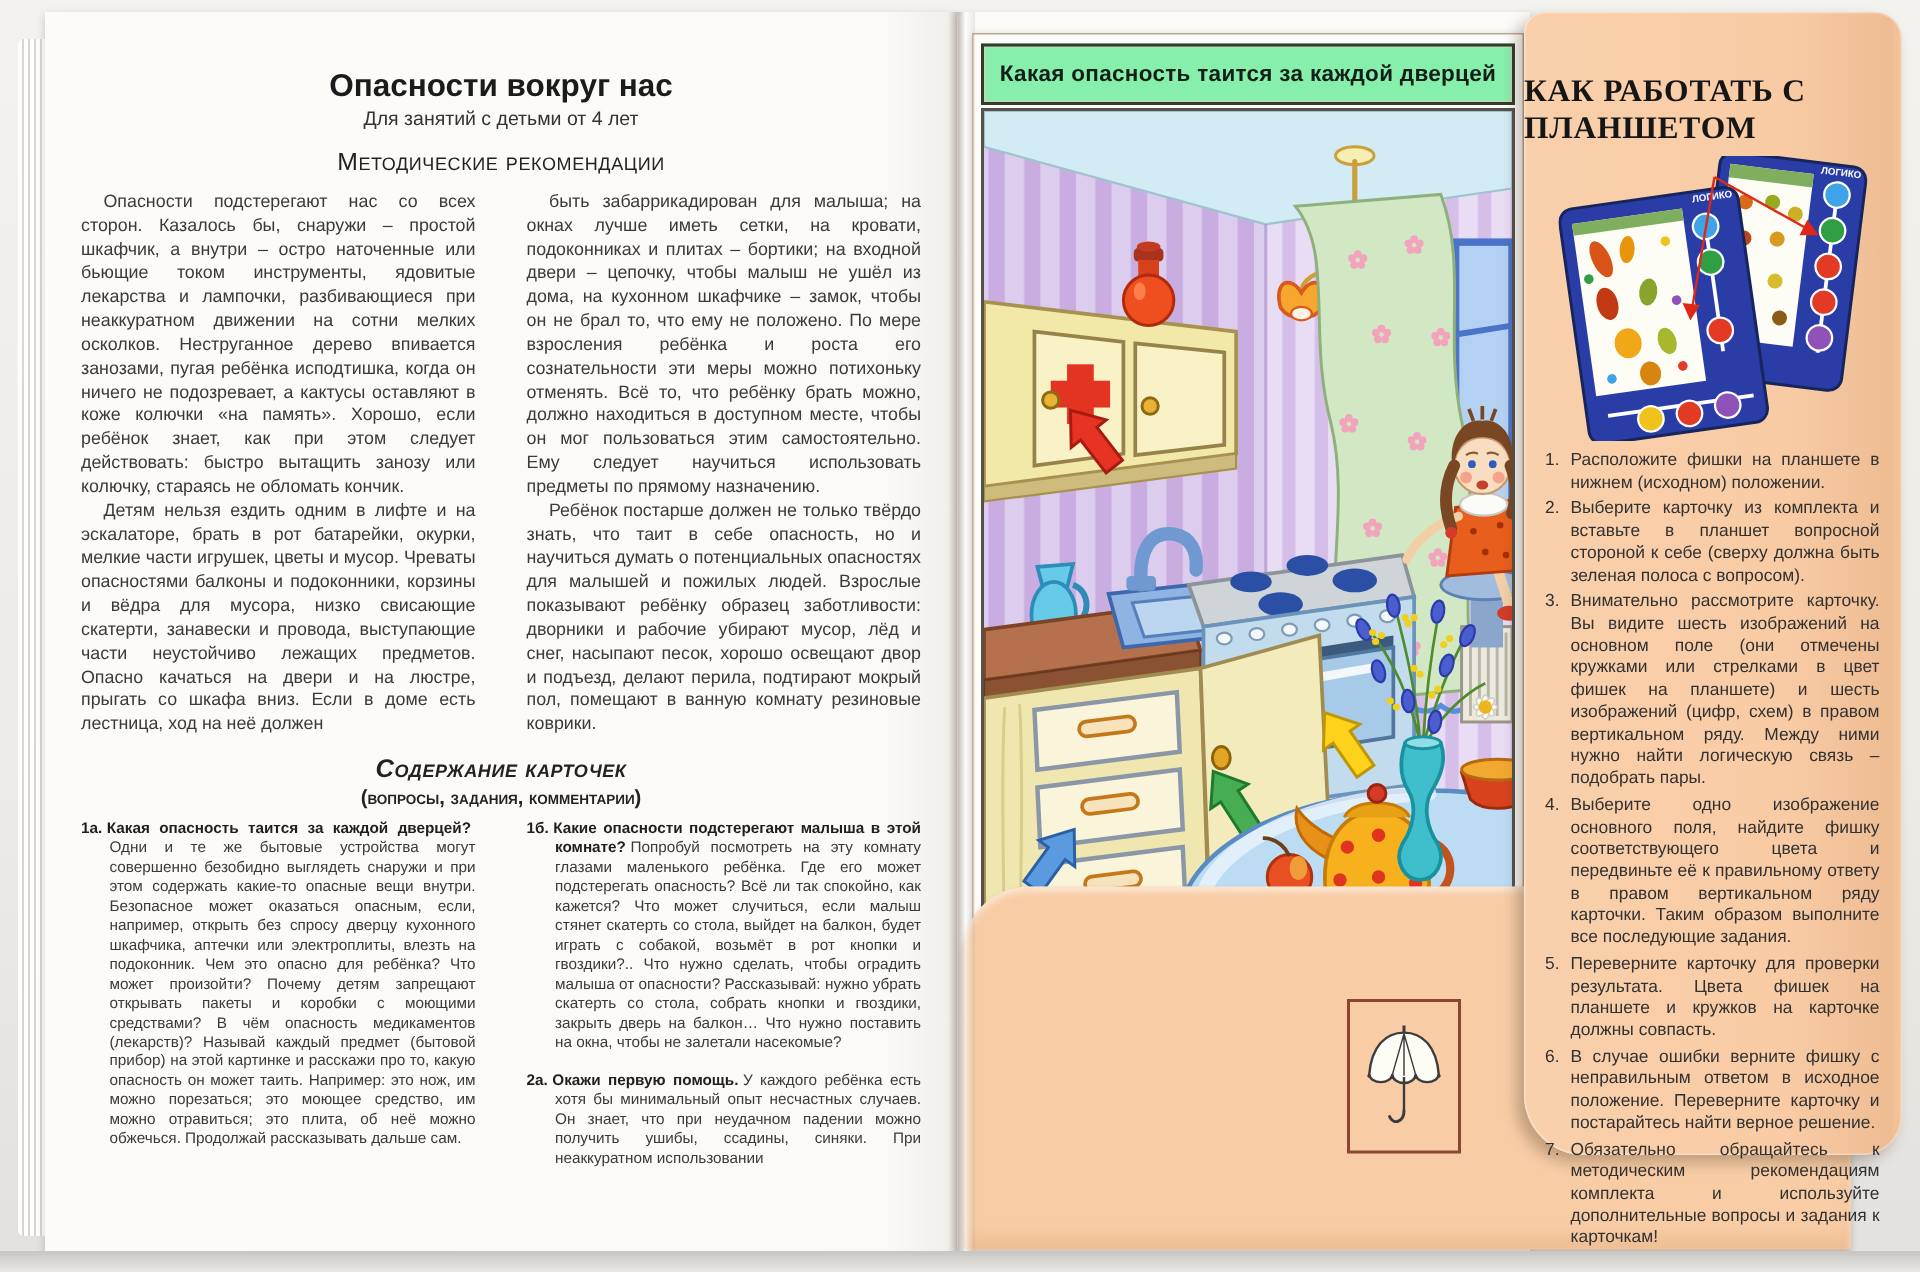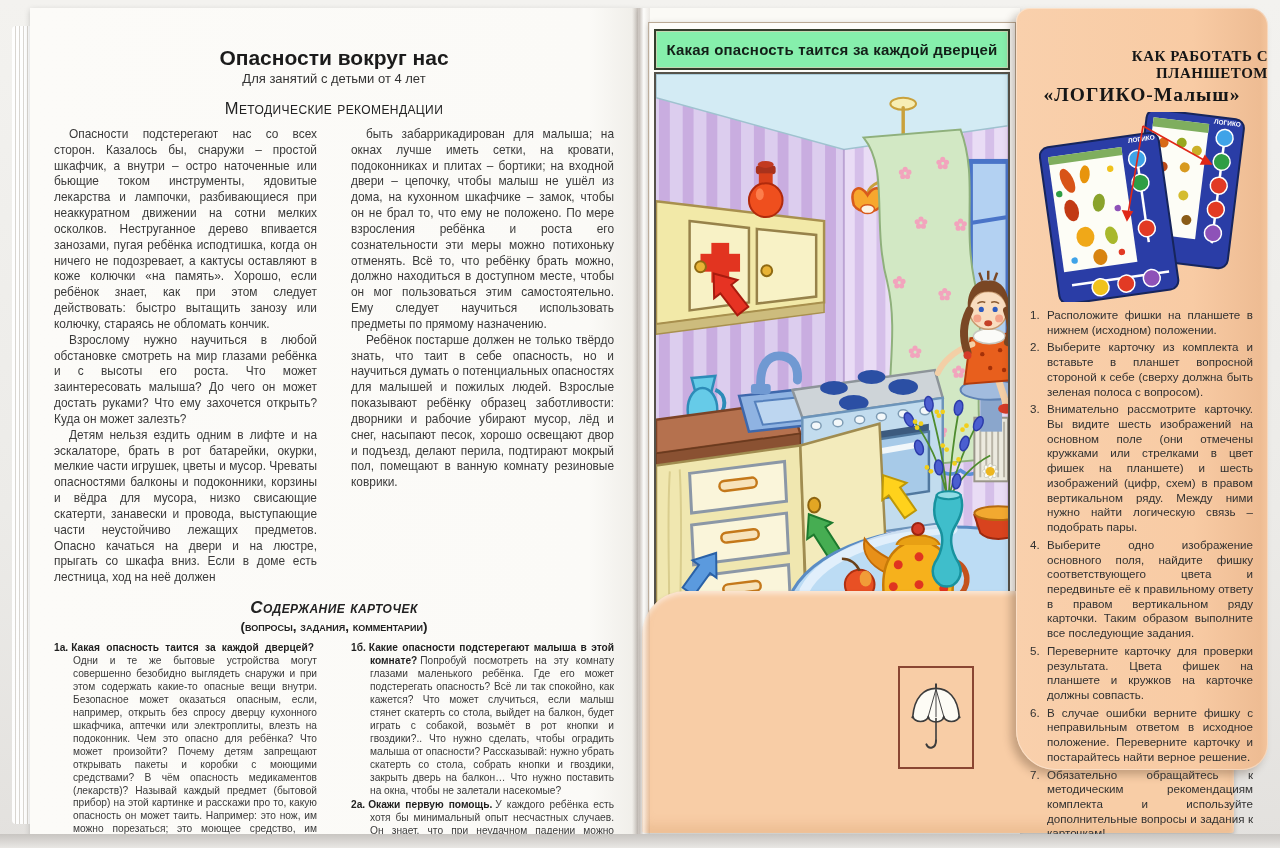--- a/index.html
+++ b/index.html
@@ -22,21 +22,21 @@
   .lp-heading{font-variant:small-caps;font-size:16.5px;font-weight:400;letter-spacing:.4px;
     text-align:center;margin:13px 0 9px;color:#222;}
   .cols{display:flex;gap:34px;}
   .col{flex:1;min-width:0;}
   .col p{margin:0;font-size:11.9px;line-height:1.33;text-align:justify;text-indent:15px;}
   .lp-contents{font-variant:small-caps;font-size:17px;font-weight:600;text-align:center;
     margin:12px 0 0;color:#222;letter-spacing:.4px;font-style:italic;}
   .lp-contents-sub{font-variant:small-caps;font-size:13.5px;font-weight:600;text-align:center;
     margin:1px 0 8px;color:#222;}
   .items .item{font-size:10.2px;line-height:1.27;text-align:justify;
-    padding-left:19px;text-indent:-19px;margin-bottom:2px;}
+    padding-left:19px;text-indent:-19px;margin-bottom:13px;}
   .inum,.iq{font-weight:bold;color:#1f1f1f;}
   .inum{margin-right:3px;} .iq{margin-right:3px;}
 
   
   .spine{position:absolute;left:632px;top:8px;width:18px;height:826px;
     background:linear-gradient(90deg,rgba(0,0,0,0) 0%,rgba(80,60,50,.30) 40%,
       rgba(255,255,255,.55) 65%,rgba(120,100,90,.12) 100%);}
 
   
   .right-base{position:absolute;left:638px;top:8px;width:382px;height:826px;
@@ -57,23 +57,23 @@
     box-shadow:inset 0 3px 5px rgba(255,255,255,.55), inset 0 -8px 12px rgba(190,120,60,.18),
       0 3px 5px rgba(0,0,0,.20);}
   .umbrella-box{position:absolute;left:898px;top:666px;width:72px;height:99px;
     border:2px solid #8a4632;display:flex;align-items:center;justify-content:center;}
 
   
   .sidebar{position:absolute;left:1016px;top:8px;width:252px;height:762px;
     background:linear-gradient(90deg,#f9d0ac 0%,#f8cba4 70%,#eebc93 97%,#f4c59d 100%);
     border-radius:14px 18px 26px 40px;
     box-shadow:-5px 5px 9px rgba(60,40,20,.28), inset 0 0 0 1px rgba(255,255,255,.35);}
-  .sb-title1{margin-top:40px;text-align:right;
+  .sb-title1{margin-top:40px;text-align:left;
     font-family:"Liberation Serif","DejaVu Serif",serif;font-weight:bold;
-    font-size:15px;letter-spacing:.5px;color:#161616;}
+    font-size:21px;letter-spacing:.5px;color:#161616;}
   .sb-title2{text-align:center;font-family:"Liberation Serif","DejaVu Serif",serif;
     font-weight:bold;font-size:19.5px;letter-spacing:1px;margin-top:2px;color:#161616;}
   .tablets-svg{display:block;margin:6px auto 4px;}
   .steps{padding:2px 15px 0 14px;}
   .step{display:flex;font-size:11.6px;line-height:1.27;color:#313131;margin-bottom:3px;}
   .snum{width:17px;flex:none;}
   .stx{flex:1;text-align:justify;}
 
   .bottom-shadow{position:absolute;left:0;top:834px;width:1280px;height:14px;
     background:linear-gradient(180deg,#c8c5c1,#e9e7e4);}
@@ -86,21 +86,20 @@
   <div class="edge-stack"></div>
 
   <div class="left-page">
     <h1 class="lp-title">Опасности вокруг нас</h1>
     <div class="lp-subtitle">Для занятий с детьми от 4 лет</div>
     <h2 class="lp-heading">Методические рекомендации</h2>
 
     <div class="cols">
       <div class="col">
         <p>Опасности подстерегают нас со всех сторон. Казалось бы, снаружи – простой шкафчик, а внутри – остро наточенные или бьющие током инструменты, ядовитые лекарства и лампочки, разбивающиеся при неаккуратном движении на сотни мелких осколков. Неструганное дерево впивается занозами, пугая ребёнка исподтишка, когда он ничего не подозревает, а кактусы оставляют в коже колючки «на память». Хорошо, если ребёнок знает, как при этом следует действовать: быстро вытащить занозу или колючку, стараясь не обломать кончик.</p>
-        <p>Взрослому нужно научиться в любой обстановке смотреть на мир глазами ребёнка и с высоты его роста. Что может заинтересовать малыша? До чего он может достать руками? Что ему захочется открыть? Куда он может залезть?</p>
         <p>Детям нельзя ездить одним в лифте и на эскалаторе, брать в рот батарейки, окурки, мелкие части игрушек, цветы и мусор. Чреваты опасностями балконы и подоконники, корзины и вёдра для мусора, низко свисающие скатерти, занавески и провода, выступающие части неустойчиво лежащих предметов. Опасно качаться на двери и на люстре, прыгать со шкафа вниз. Если в доме есть лестница, ход на неё должен</p>
       </div>
       <div class="col">
         <p>быть забаррикадирован для малыша; на окнах лучше иметь сетки, на кровати, подоконниках и плитах – бортики; на входной двери – цепочку, чтобы малыш не ушёл из дома, на кухонном шкафчике – замок, чтобы он не брал то, что ему не положено. По мере взросления ребёнка и роста его сознательности эти меры можно потихоньку отменять. Всё то, что ребёнку брать можно, должно находиться в доступном месте, чтобы он мог пользоваться этим самостоятельно. Ему следует научиться использовать предметы по прямому назначению.</p>
         <p>Ребёнок постарше должен не только твёрдо знать, что таит в себе опасность, но и научиться думать о потенциальных опасностях для малышей и пожилых людей. Взрослые показывают ребёнку образец заботливости: дворники и рабочие убирают мусор, лёд и снег, насыпают песок, хорошо освещают двор и подъезд, делают перила, подтирают мокрый пол, помещают в ванную комнату резиновые коврики.</p>
       </div>
     </div>
 
     <h2 class="lp-contents">Содержание карточек</h2>
     <div class="lp-contents-sub">(вопросы, задания, комментарии)</div>
@@ -413,21 +412,20 @@
         <circle cx="25.3" cy="46" r="1.6" fill="#3c3c3c"></circle>
       <circle cx="44.7" cy="46" r="1.6" fill="#3c3c3c"></circle>
         <circle cx="64" cy="45" r="1.6" fill="#3c3c3c"></circle>
       <line x1="35" y1="46" x2="35" y2="74" stroke="#3c3c3c" stroke-width="2"></line>
       <path d="M35,74 C35,84 26,86 23,79" fill="none" stroke="#3c3c3c" stroke-width="2.5" stroke-linecap="round"></path>
     </svg>
   </div>
 
   <div class="sidebar">
     <div class="sb-title1">КАК РАБОТАТЬ С ПЛАНШЕТОМ</div>
-    <div class="sb-title2">«ЛОГИКО-Малыш»</div>
 
     <svg class="tablets-svg" width="206" height="190" viewBox="0 0 206 190">
       <g transform="rotate(7 150 70)">
         <rect x="100" y="2" width="98" height="150" rx="9" fill="#2a3da6" stroke="#16255c" stroke-width="2"></rect>
         <rect x="107" y="10" width="56" height="116" fill="#fdfdf6"></rect>
         <rect x="107" y="10" width="56" height="9" fill="#7fae5e"></rect>
         <g>
           <circle cx="120" cy="34" r="5" fill="#d86a18"></circle>
             <circle cx="138" cy="32" r="5" fill="#98a81f"></circle>
           <circle cx="154" cy="38" r="5" fill="#cbb027"></circle>

